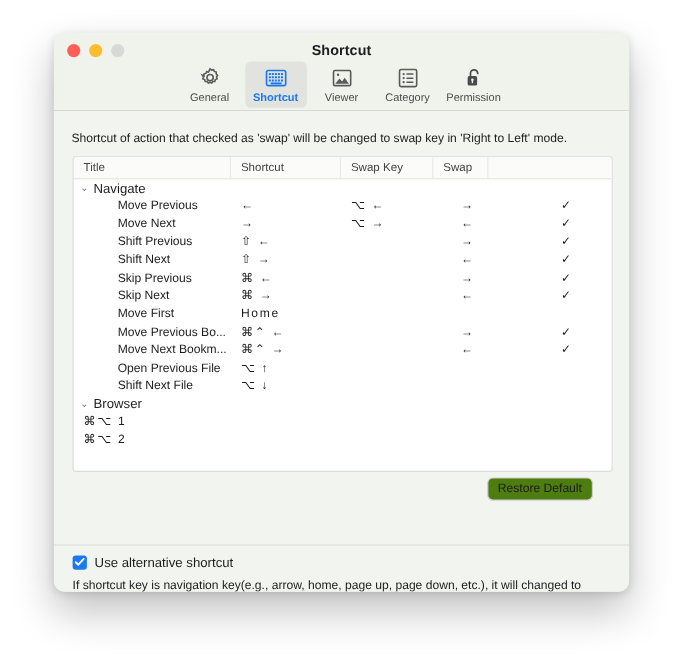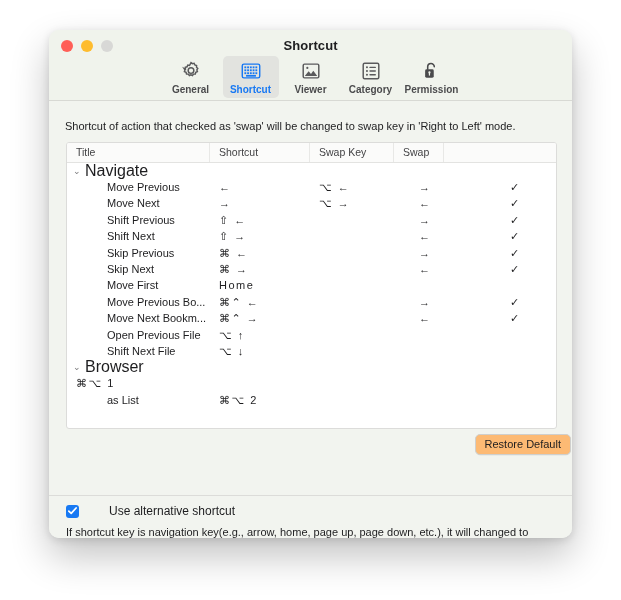--- a/index.html
+++ b/index.html
@@ -80,21 +80,20 @@
     height: 22px;
     margin: 0 auto 2px auto;
   }
   .tab .tlabel {
     display: block;
     font-size: 10px;
     color: #4b4b4d;
     line-height: 11px;
     white-space: nowrap;
     overflow: visible;
-    font-weight: bold;
   }
   .tab.selected .tlabel { color: #1879f3; font-weight: bold; }
 
   
   #body {
     position: absolute;
     left: 0; right: 0;
     top: 71px; bottom: 0;
     background: #f2f4ef;
   }
@@ -149,21 +148,21 @@
     height: 16px;
     padding-left: 6px;
   }
   .grp .chev {
     width: 12px;
     font-size: 9px;
     color: #7a7a7c;
     line-height: 16px;
   }
   .grp .gname {
-    font-size: 16px;
+    font-size: 12px;
     color: #1d1d1f;
   }
   .row {
     display: flex;
     height: 16.4px;
     align-items: center;
   }
   .row .cell {
     font-size: 11px;
     color: #1d1d1f;
@@ -175,22 +174,22 @@
   .row .cell.c-title { padding-left: 40px; }
   .row .cell.c-short,
   .row .cell.c-alt,
   .row .cell.c-swapk { padding-left: 9px; }
   .row .cell.c-swap  { padding-left: 16px; }
   .kbd { letter-spacing: 1.5px; }
 
   
   #restore {
     position: absolute;
-    right: 1px; top: 333px;
-    background: #fdba74;
+    right: 33px; top: 333px;
+    background: #4d7c0f;
     border: 1px solid #cfcfcd;
     border-radius: 5px;
     font-size: 11px;
     color: #1d1d1f;
     padding: 3px 9px 4px 9px;
     font-family: "Liberation Sans", sans-serif;
     box-shadow: 0 0.5px 0.5px rgba(0,0,0,0.07);
     cursor: default;
   }
   #divider {
@@ -212,21 +211,20 @@
     background: #1879f3;
     border-radius: 3px;
     position: relative;
     cursor: default;
     flex: none;
   }
   #cbox svg { position: absolute; left: 2px; top: 2.5px; }
   #checkrow .clabel {
     font-size: 12px;
     color: #1d1d1f;
-    margin-left: 23px;
   }
   #helptext {
     position: absolute;
     left: 17px; top: 424px;
     width: 490px;
     font-size: 11px;
     line-height: 15px;
     color: #1d1d1f;
   }
 </style>
@@ -423,21 +421,20 @@
             <span class="chev">⌄</span>
             <span class="gname">Browser</span>
           </div>
           <div class="row">
             <div class="cell c-short kbd">⌘⌥ 1</div>
             <div class="cell c-alt kbd"></div>
             <div class="cell c-swapk kbd"></div>
             <div class="cell c-swap"></div>
           </div>
           <div class="row">
-            <div class="cell c-title">as List</div>
             <div class="cell c-short kbd">⌘⌥ 2</div>
             <div class="cell c-alt kbd"></div>
             <div class="cell c-swapk kbd"></div>
             <div class="cell c-swap"></div>
           </div>
         </div>
     </div>
 
     <button id="restore">Restore Default</button>
 

